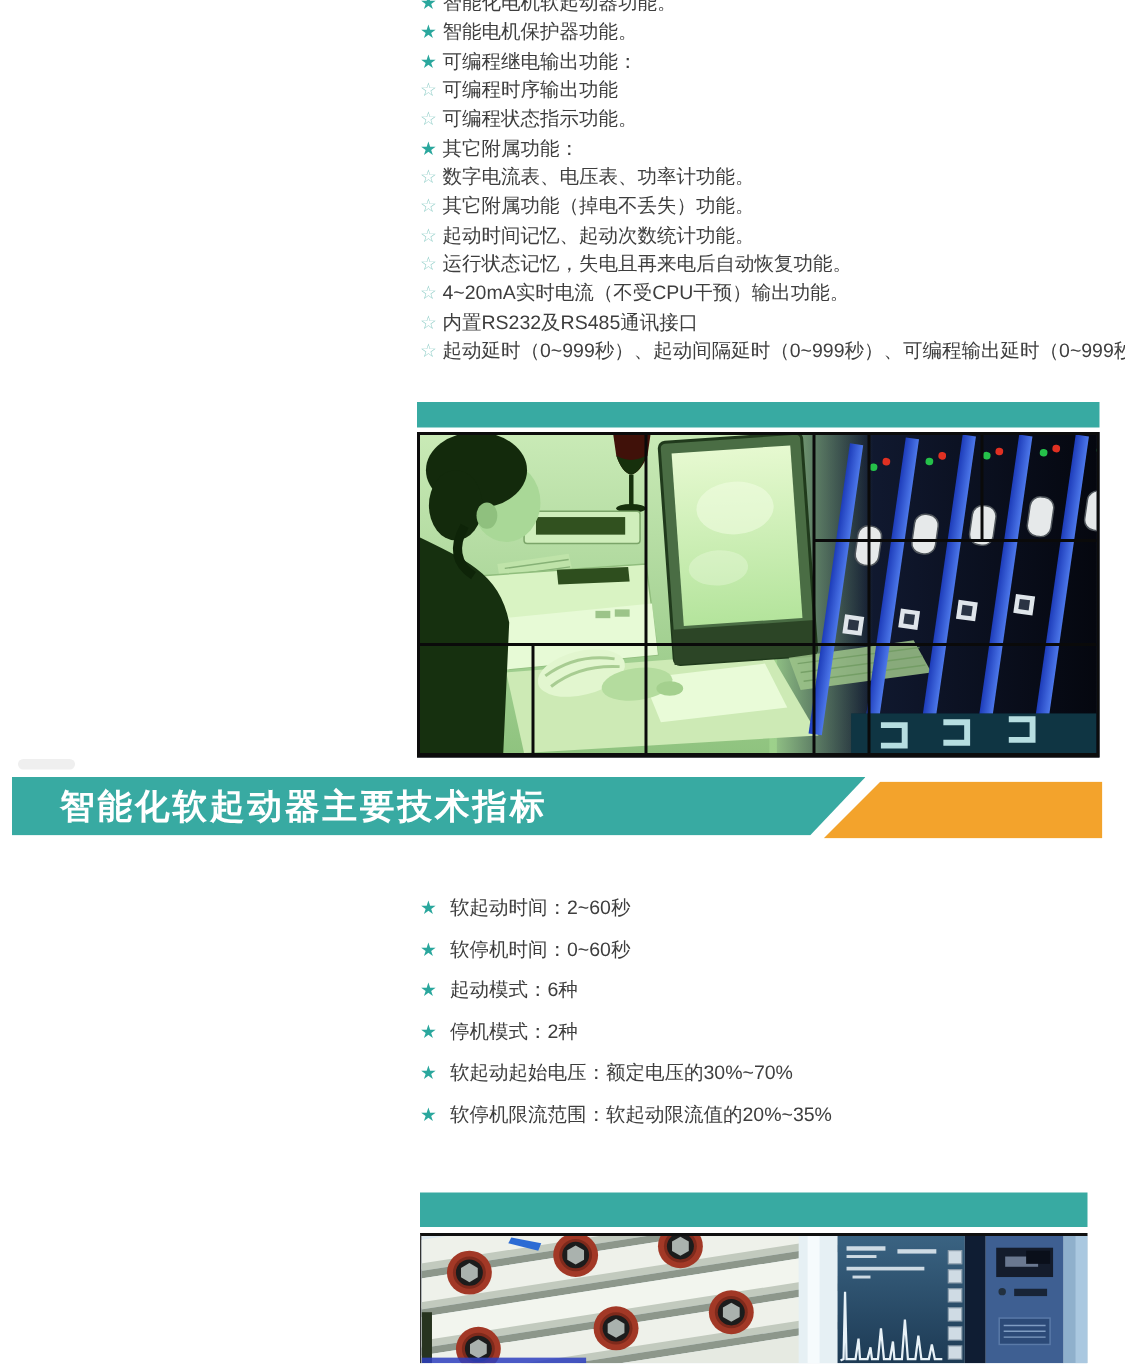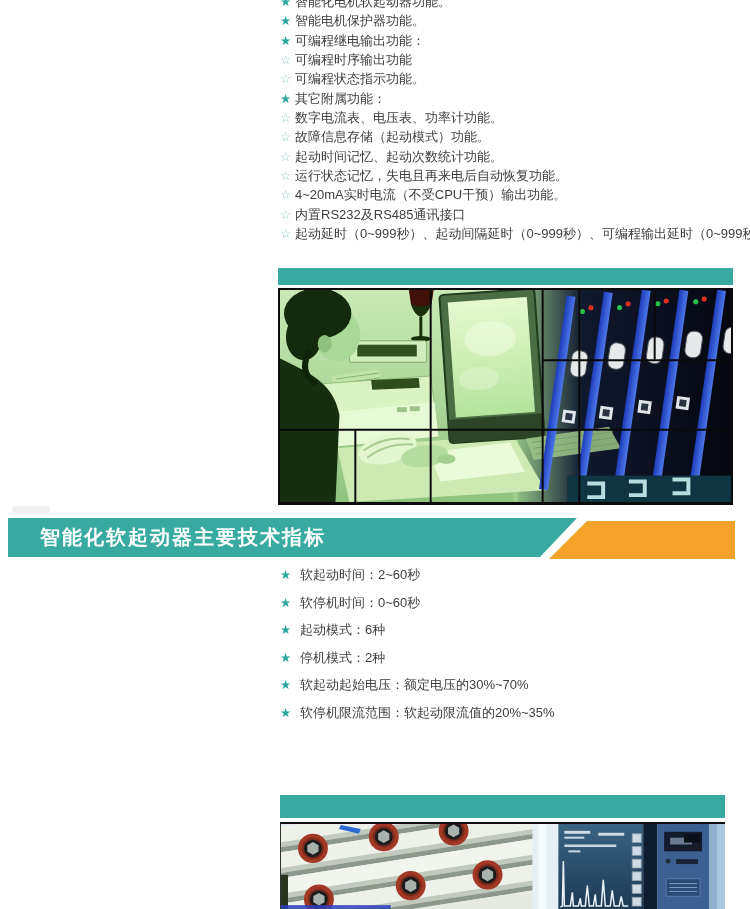--- a/index.html
+++ b/index.html
@@ -19,46 +19,46 @@
           border:2px solid #0c0c0c;border-bottom-width:3px;background:#0c1226;}
   .photo1 svg,.photo2 svg{display:block;width:100%;height:100%;}
 
   .tealbar2{position:absolute;left:280px;top:795px;width:445px;height:23px;background:var(--teal,#38aaa2);}
   .photo2{position:absolute;left:280px;top:822px;width:445px;height:87px;box-sizing:border-box;
           border-top:2px solid #101010;border-left:1px solid #333;background:#dce8ee;}
 
   
   .banner-teal{position:absolute;left:8px;top:518px;width:569px;height:39px;background:var(--teal,#38aaa2);
                clip-path:polygon(0 0,100% 0,calc(100% - 37px) 100%,0 100%);}
-  .banner-title{padding-left:32px;line-height:39px;font-size:20px;font-weight:bold;color:#fff;
+  .banner-title{padding-left:32px;line-height:39px;font-size:23px;font-weight:bold;color:#fff;
                 letter-spacing:2px;white-space:nowrap;}
   .banner-orange{position:absolute;left:549px;top:521px;width:186px;height:38px;background:var(--orange,#f3a32c);
                  clip-path:polygon(38px 0,100% 0,100% 100%,0 100%);}
 
   .faint-pill{position:absolute;left:12px;top:506px;width:38px;height:7px;background:#efefef;border-radius:4px;}
 
   
-  .specs{position:absolute;left:280px;top:561px;font-size:13px;}
+  .specs{position:absolute;left:280px;top:591px;font-size:13px;}
   .specs .row{height:27.6px;line-height:27.6px;white-space:nowrap;}
   .specs .star{display:inline-block;width:20px;font-size:12.5px;color:var(--teal-star,#2aa79d);}
 </style>
 </head>
 <body>
 
 <div class="page">
 
   <div class="features" id="features">
       <div class="row"><span class="star filled">★</span><span>智能化电机软起动器功能。</span></div>
       <div class="row"><span class="star filled">★</span><span>智能电机保护器功能。</span></div>
       <div class="row"><span class="star filled">★</span><span>可编程继电输出功能：</span></div>
       <div class="row"><span class="star outline">☆</span><span>可编程时序输出功能</span></div>
       <div class="row"><span class="star outline">☆</span><span>可编程状态指示功能。</span></div>
       <div class="row"><span class="star filled">★</span><span>其它附属功能：</span></div>
       <div class="row"><span class="star outline">☆</span><span>数字电流表、电压表、功率计功能。</span></div>
-      <div class="row"><span class="star outline">☆</span><span>故障信息存储（起动模式）功能。</span></div>
+      <div class="row"><span class="star outline">☆</span><span>其它附属功能（掉电不丢失）功能。</span></div>
       <div class="row"><span class="star outline">☆</span><span>起动时间记忆、起动次数统计功能。</span></div>
       <div class="row"><span class="star outline">☆</span><span>运行状态记忆，失电且再来电后自动恢复功能。</span></div>
       <div class="row"><span class="star outline">☆</span><span>4~20mA实时电流（不受CPU干预）输出功能。</span></div>
       <div class="row"><span class="star outline">☆</span><span>内置RS232及RS485通讯接口</span></div>
       <div class="row"><span class="star outline">☆</span><span>起动延时（0~999秒）、起动间隔延时（0~999秒）、可编程输出延时（0~999秒）.</span></div>
     </div>
 
   <div class="tealbar1"></div>
   <div class="photo1">
     <svg viewBox="0 0 455 217" preserveAspectRatio="none">

